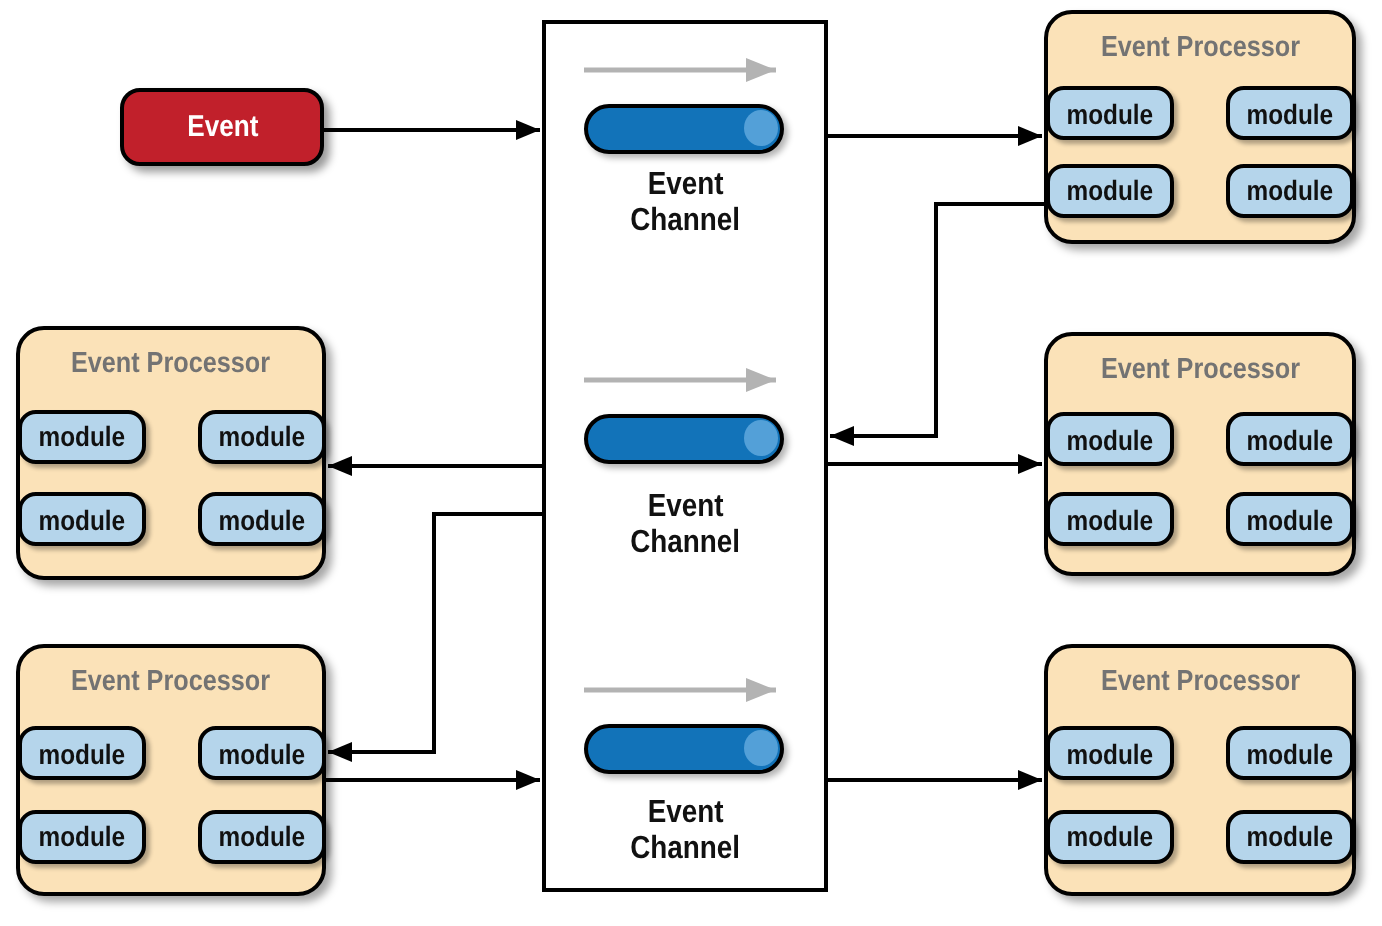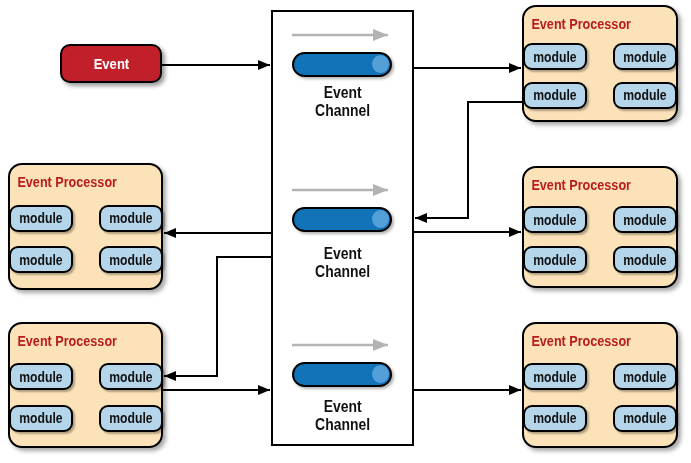--- a/index.html
+++ b/index.html
@@ -44,22 +44,22 @@
   }
 
   
   .processor{
     position:absolute;box-sizing:border-box;
     background:#fbe2b8;border:2.5px solid #000;border-radius:14px;
     box-shadow:3px 3px 4px rgba(0,0,0,0.35);
     display:flex;flex-direction:column;
   }
   .ptitle{
-    padding-top:9px;
-    font-size:14.5px;font-weight:700;color:#b91c1c;
+    padding-top:9px;text-align:center;
+    font-size:14.5px;font-weight:700;color:#737373;
   }
   .pgrid{
     flex:1;display:grid;grid-template-columns:64px 64px;
     column-gap:26px;justify-content:center;align-content:space-evenly;
   }
   .module{
     width:64px;height:27px;box-sizing:border-box;
     background:#b5d5eb;border:2.5px solid #000;border-radius:9px;
     box-shadow:2px 2px 2px rgba(0,0,0,0.30);
     display:flex;align-items:center;justify-content:center;

